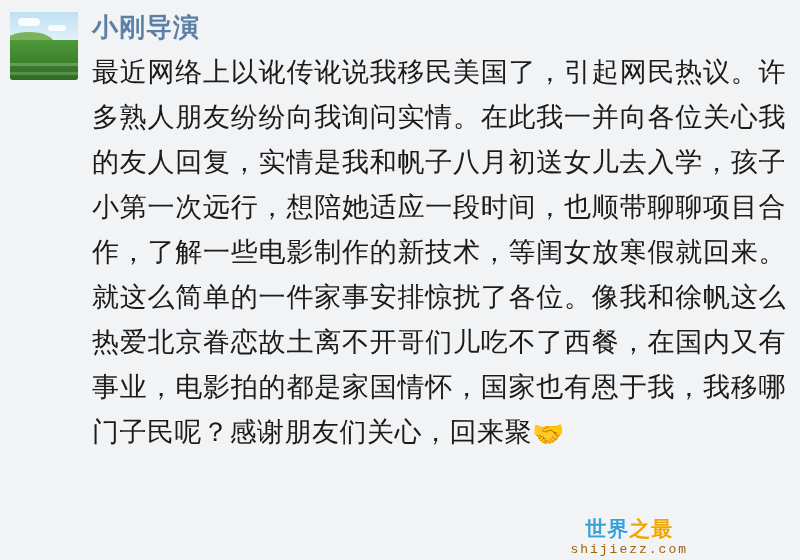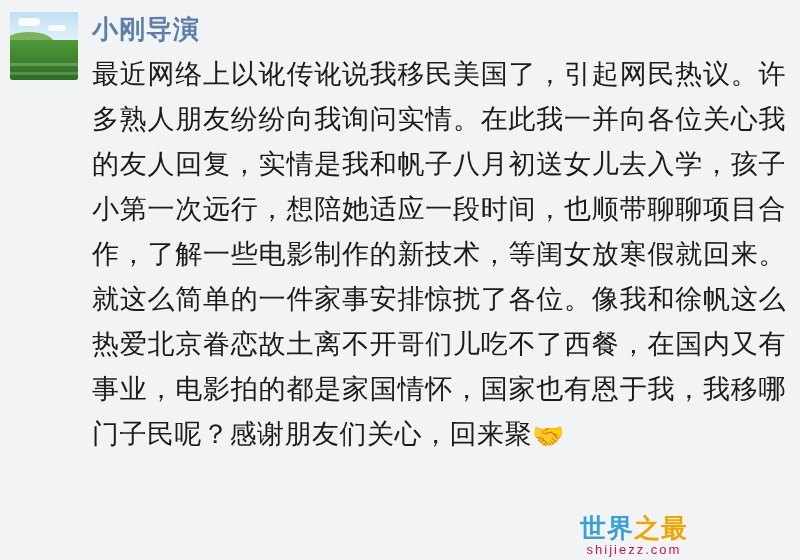--- a/index.html
+++ b/index.html
@@ -12,20 +12,21 @@
     background: #ffffff;
     font-family: "Liberation Sans", sans-serif;
     overflow: hidden;
   }
   .screen {
     position: relative;
     width: 696px;
     height: 560px;
     background: #f3f4f6;
     box-sizing: border-box;
+    font-family: Liberation Mono, monospace;
   }
   .post {
     position: absolute;
     left: 0;
     top: 0;
     width: 800px;
     height: 560px;
     background: #f2f3f5;
     display: flex;
     padding: 10px 14px 0 10px;
@@ -118,32 +119,32 @@
   }
   .watermark {
     position: absolute;
     right: 8px;
     bottom: 4px;
     text-align: center;
     line-height: 1;
     user-select: none;
   }
   .wm-main {
-    font-size: 26px;
+    font-size: 21px;
     font-weight: bold;
     color: #3aa0d8;
     letter-spacing: 1px;
     text-shadow: 0 1px 0 #ffffff;
   }
   .wm-main .wm-accent {
     color: #f0a500;
   }
   .wm-sub {
     font-size: 13px;
-    color: #be185d;
+    color: #a16207;
     letter-spacing: 2px;
     margin-top: 2px;
   }
 </style>
 </head>
 <body>
 
 <div class="screen">
 
   <div class="post">

